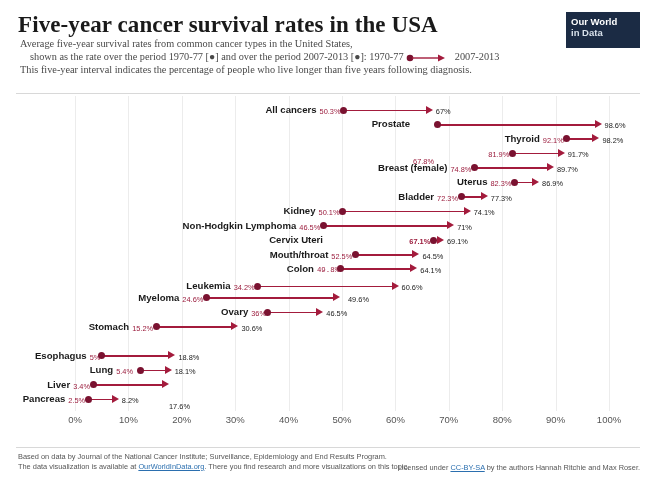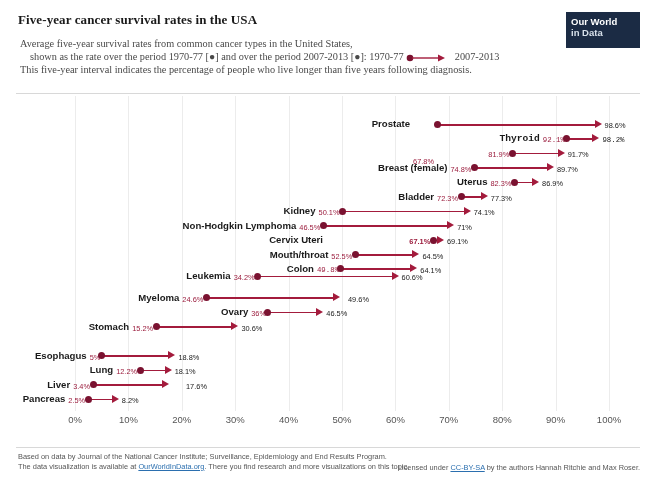--- a/index.html
+++ b/index.html
@@ -10,21 +10,21 @@
     color:#1a1a1a;
     overflow:hidden;
     position:relative;
   }
   #chart-root{position:absolute;left:0;top:0;width:656px;height:479px;}
 
   
   .title{
     position:absolute;left:18px;top:12px;
     font-family:"Liberation Serif", serif;
-    font-size:13px;font-weight:700;color:#1a1a1a;
+    font-size:23px;font-weight:700;color:#1a1a1a;
     letter-spacing:0.1px;
   }
   .subtitle{
     position:absolute;left:20px;top:37px;width:520px;
     font-family:"Liberation Serif", serif;
     font-size:10.3px;line-height:13.2px;color:#494949;
   }
   .subtitle .ind{display:inline-block;}
   .logo{
     position:absolute;right:16px;top:12px;
@@ -123,29 +123,37 @@
       <div class="gridline" style="left: 395.4px;"></div>
       <div class="axis-label" style="left: 395.4px;">60%</div>
       <div class="gridline" style="left: 448.8px;"></div>
       <div class="axis-label" style="left: 448.8px;">70%</div>
       <div class="gridline" style="left: 502.2px;"></div>
       <div class="axis-label" style="left: 502.2px;">80%</div>
       <div class="gridline" style="left: 555.6px;"></div>
       <div class="axis-label" style="left: 555.6px;">90%</div>
       <div class="gridline" style="left: 609px;"></div>
       <div class="axis-label" style="left: 609px;">100%</div>
+      <div class="row" style="top: 6px; width: 656px;">
+        <div class="cat" style="left: 0px; width: 316.602px;">All cancers</div>
+        <div class="v-start" style="left: 319.602px;">50.3%</div>
+        <div class="bar" style="left: 343.602px; width: 84.178px;"></div>
+        <div class="dot" style="left: 340.102px;"></div>
+        <div class="arrow right" style="left: 425.78px;"></div>
+        <div class="v-end" style="left: 435.78px;">67%</div>
+      </div>
       <div class="row" style="top: 20.45px; width: 656px;">
         <div class="cat" style="left: 0px; width: 410.052px;">Prostate</div>
         <div class="v-start" style="left: 413.052px; margin-top: 36px;">67.8%</div>
         <div class="bar" style="left: 437.052px; width: 159.472px;"></div>
         <div class="dot" style="left: 433.552px;"></div>
         <div class="arrow right" style="left: 594.524px;"></div>
         <div class="v-end" style="left: 604.524px;">98.6%</div>
       </div>
-      <div class="row" style="top: 34.9px; width: 560px; font-family: Liberation Mono, monospace;">
+      <div class="row" style="top: 34.9px; width: 560px;">
         <div class="cat" style="left: 0px; width: 539.814px;">Thyroid</div>
         <div class="v-start" style="left: 542.814px;">92.1%</div>
         <div class="bar" style="left: 566.814px; width: 27.574px;"></div>
         <div class="dot" style="left: 563.314px;"></div>
         <div class="arrow right" style="left: 592.388px;"></div>
         <div class="v-end" style="left: 602.388px;">98.2%</div>
       </div>
       <div class="row" style="top: 49.35px; width: 656px;">
         <div class="v-start" style="left: 488.346px;">81.9%</div>
         <div class="bar" style="left: 512.346px; width: 47.332px;"></div>
@@ -210,21 +218,21 @@
         <div class="v-end" style="left: 422.43px;">64.5%</div>
       </div>
       <div class="row" style="top: 164.95px; width: 656px;">
         <div class="cat" style="left: 0px; width: 313.932px;">Colon</div>
         <div class="v-start" style="left: 316.932px; font-family: Liberation Mono, monospace;">49.8%</div>
         <div class="bar" style="left: 340.932px; width: 71.362px;"></div>
         <div class="dot" style="left: 337.432px;"></div>
         <div class="arrow right" style="left: 410.294px;"></div>
         <div class="v-end" style="left: 420.294px;">64.1%</div>
       </div>
-      <div class="row" style="top: 172px; width: 524px;">
+      <div class="row" style="top: 182px; width: 524px;">
         <div class="cat" style="left: 0px; width: 230.628px;">Leukemia</div>
         <div class="v-start" style="left: 233.628px;">34.2%</div>
         <div class="bar" style="left: 257.628px; width: 135.976px;"></div>
         <div class="dot" style="left: 254.128px;"></div>
         <div class="arrow right" style="left: 391.604px;"></div>
         <div class="v-end" style="left: 401.604px;">60.6%</div>
       </div>
       <div class="row" style="top: 193.85px; width: 656px;">
         <div class="cat" style="left: 0px; width: 179.364px;">Myeloma</div>
         <div class="v-start" style="left: 182.364px;">24.6%</div>
@@ -252,33 +260,33 @@
       <div class="row" style="top: 251.65px; width: 656px;">
         <div class="cat" style="left: 0px; width: 86.7px;">Esophagus</div>
         <div class="v-start" style="left: 89.7px;">5%</div>
         <div class="bar" style="left: 101.7px; width: 68.692px;"></div>
         <div class="dot" style="left: 98.2px;"></div>
         <div class="arrow right" style="left: 168.392px;"></div>
         <div class="v-end" style="left: 178.392px;">18.8%</div>
       </div>
       <div class="row" style="top: 266.1px; width: 656px;">
         <div class="cat" style="left: 0px; width: 113.148px;">Lung</div>
-        <div class="v-start" style="left: 116.148px;">12.2%</div>
+        <div class="v-start" style="left: 116.148px;">5.4%</div>
         <div class="bar" style="left: 140.148px; width: 26.506px;"></div>
         <div class="dot" style="left: 136.648px;"></div>
         <div class="arrow right" style="left: 164.654px;"></div>
         <div class="v-end" style="left: 174.654px;">18.1%</div>
       </div>
       <div class="row" style="top: 280.55px; width: 656px;">
         <div class="cat" style="left: 0px; width: 70.156px;">Liver</div>
         <div class="v-start" style="left: 73.156px;">3.4%</div>
         <div class="bar" style="left: 93.156px; width: 70.828px;"></div>
         <div class="dot" style="left: 89.656px;"></div>
         <div class="arrow right" style="left: 161.984px;"></div>
-        <div class="v-end" style="left: 186px;">17.6%</div>
+        <div class="v-end" style="left: 169px; margin-top: 20px;">17.6%</div>
       </div>
       <div class="row" style="top: 295px; width: 656px;">
         <div class="cat" style="left: 0px; width: 65.35px;">Pancreas</div>
         <div class="v-start" style="left: 68.35px;">2.5%</div>
         <div class="bar" style="left: 88.35px; width: 25.438px;"></div>
         <div class="dot" style="left: 84.85px;"></div>
         <div class="arrow right" style="left: 111.788px;"></div>
         <div class="v-end" style="left: 121.788px;">8.2%</div>
       </div>
     </div>

